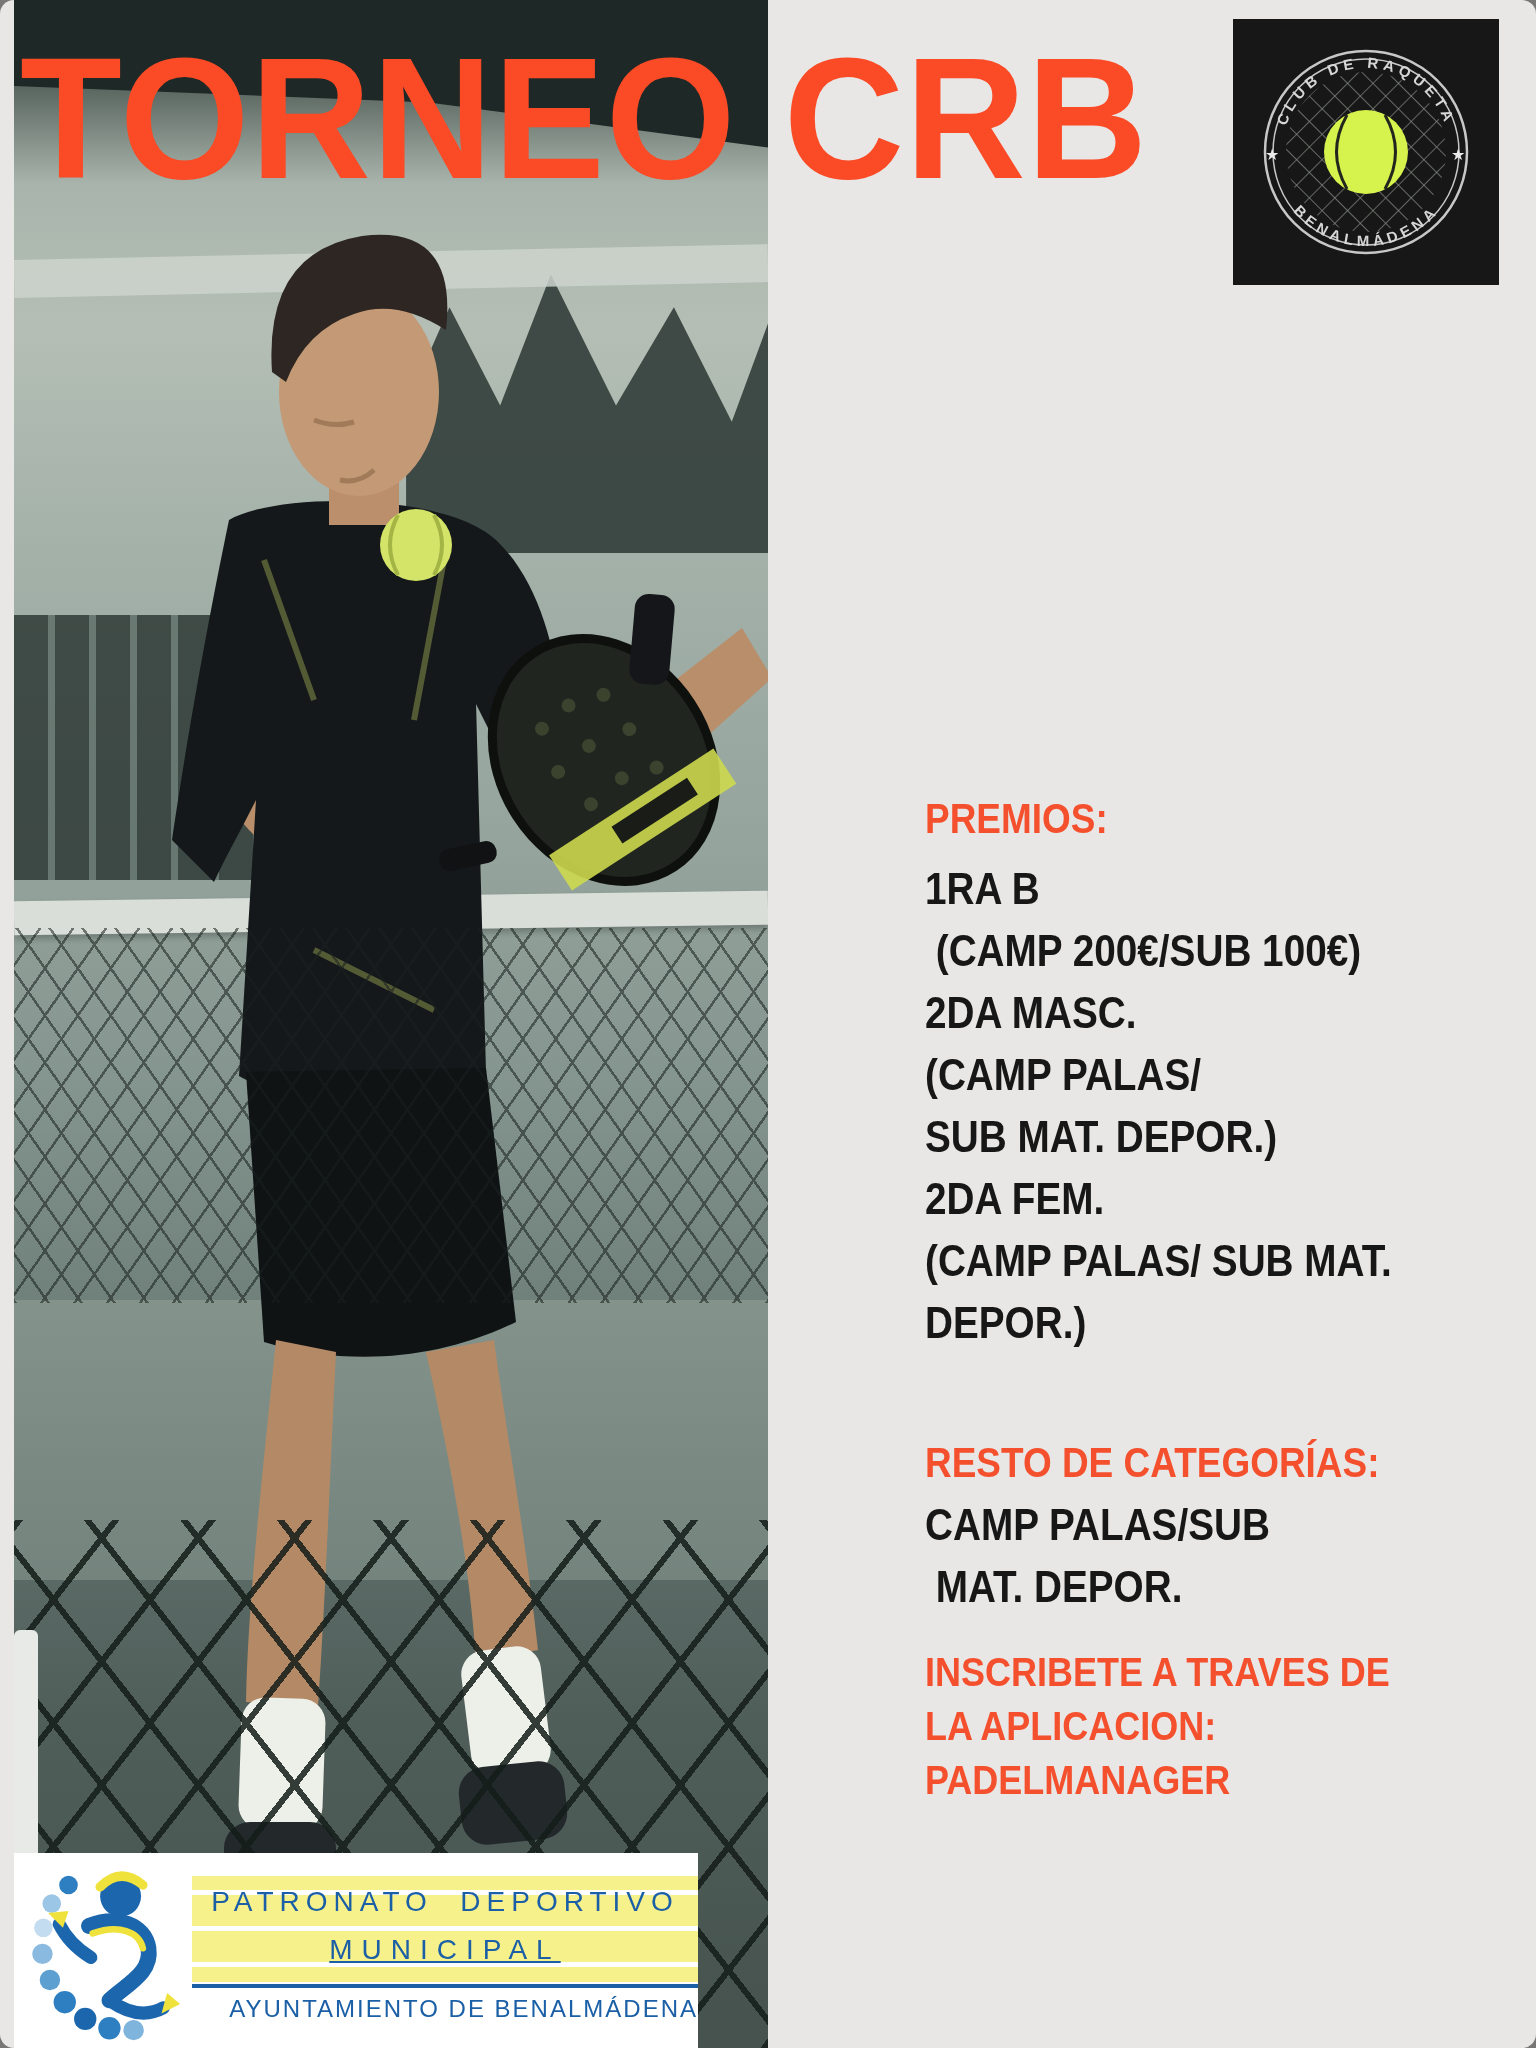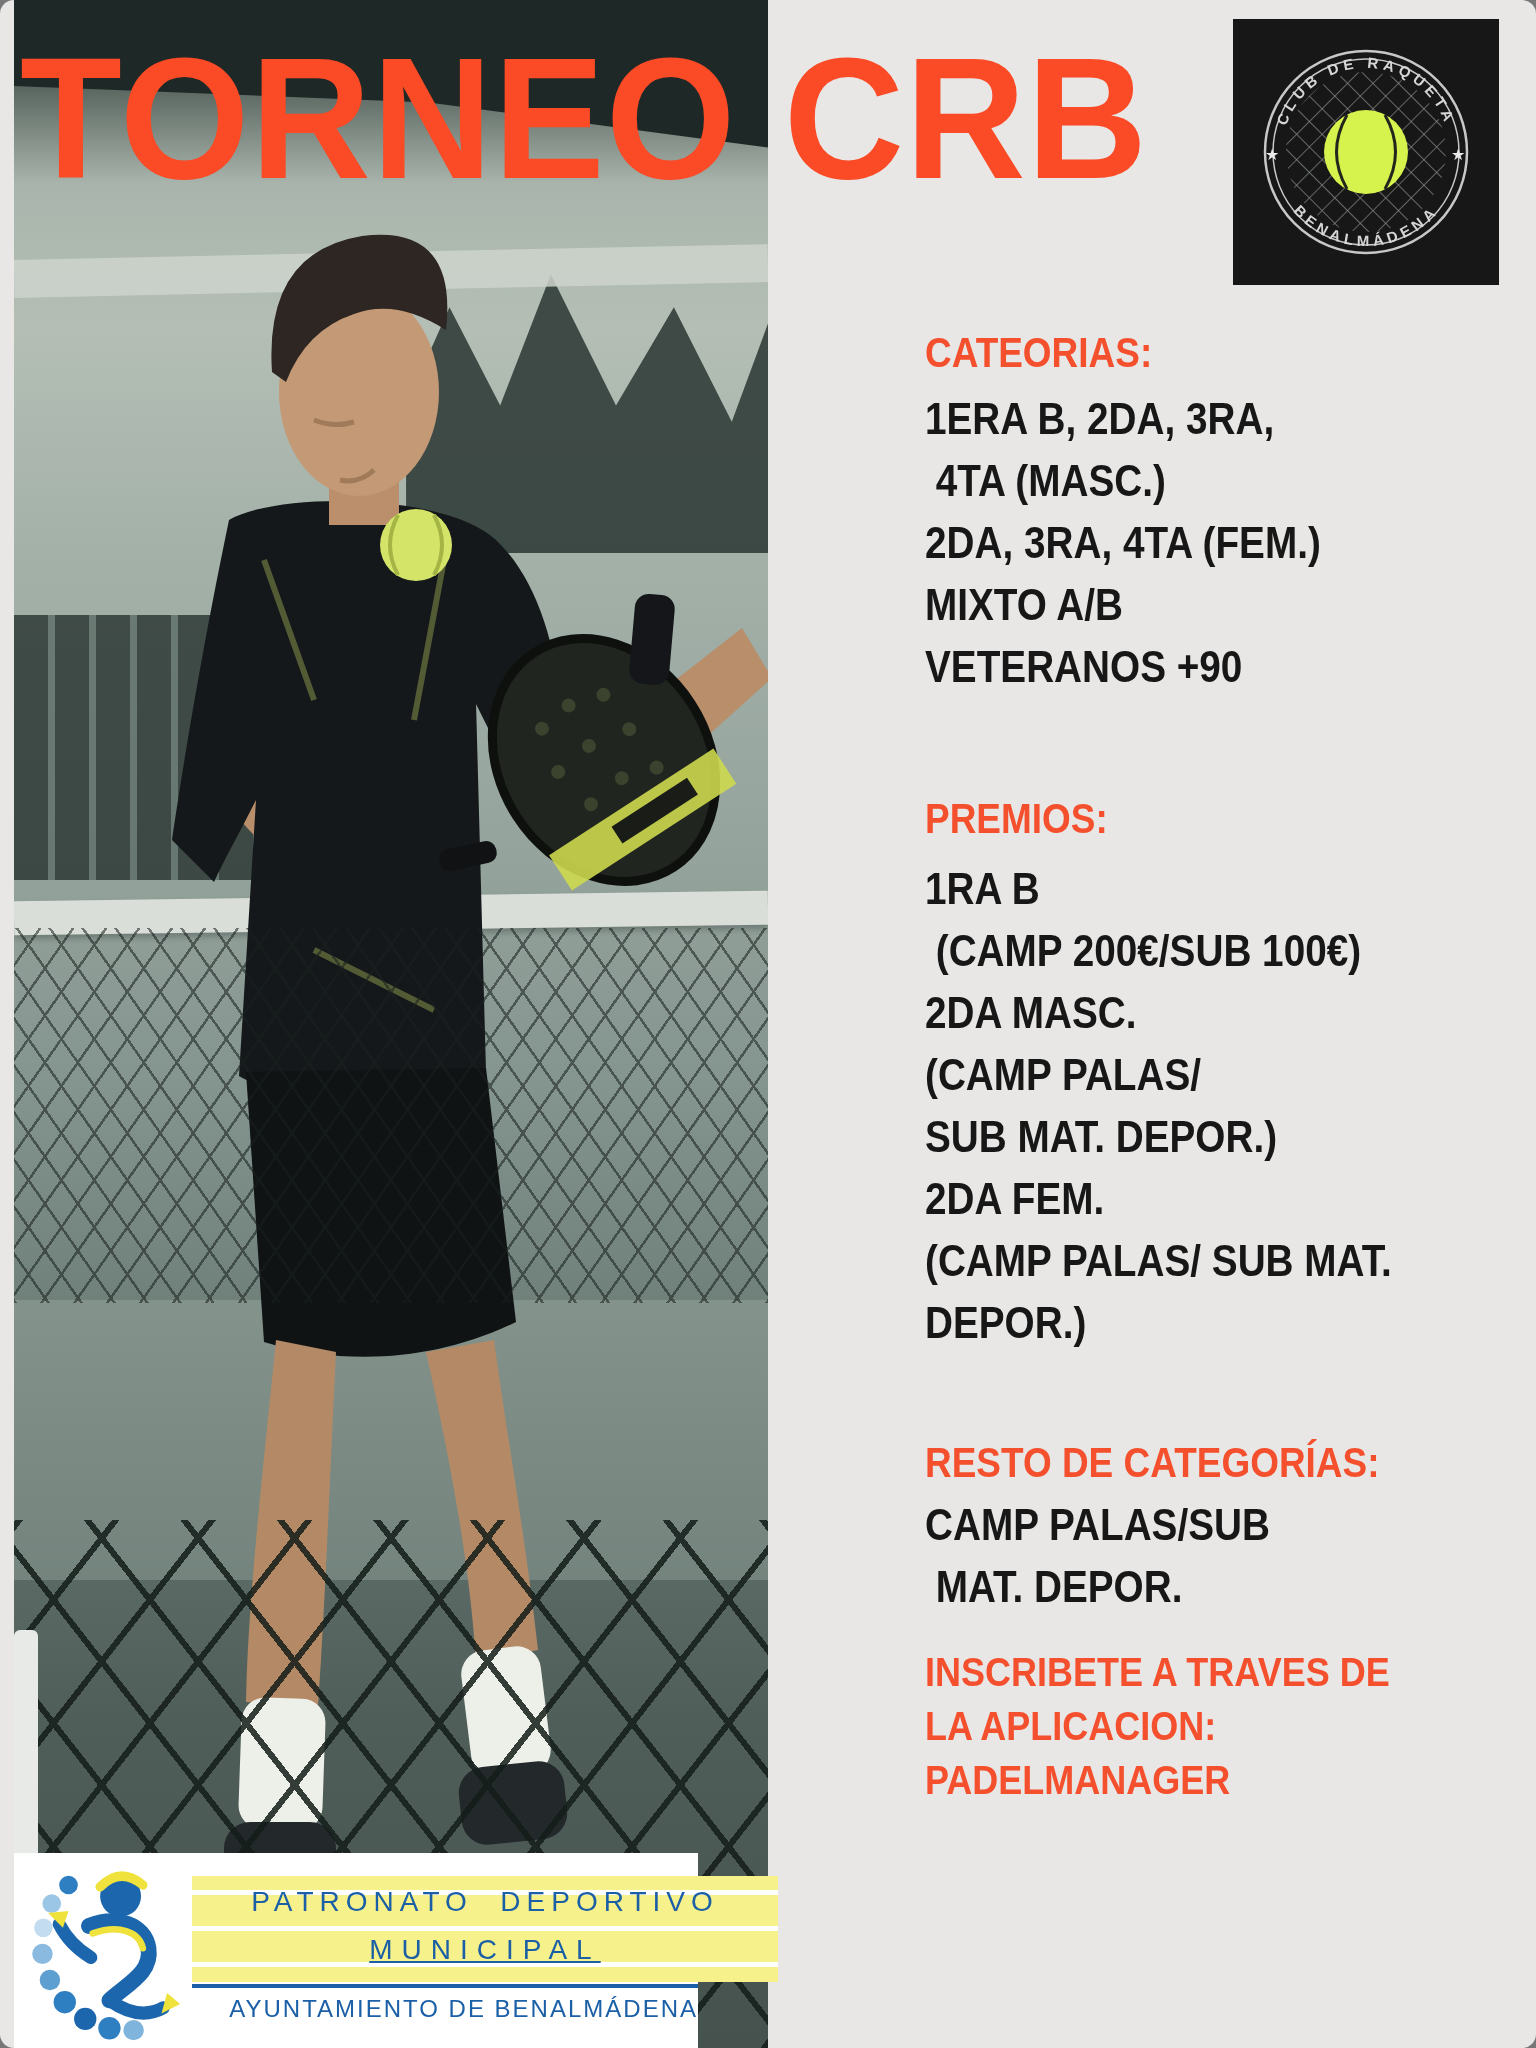--- a/index.html
+++ b/index.html
@@ -41,21 +41,21 @@
   .h-orange{font-weight:700;font-size:42px;color:#f4502e;line-height:62px;white-space:pre;
     transform:scaleX(.88);transform-origin:0 0;}
   .line{font-weight:700;font-size:44px;color:#171717;line-height:62px;white-space:pre;
     transform:scaleX(.88);transform-origin:0 0;}
   .line-o{font-weight:700;font-size:40px;color:#f4502e;line-height:54px;white-space:pre;
     transform:scaleX(.9);transform-origin:0 0;}
   .fecha{position:absolute;left:790px;top:1862px;width:746px;z-index:5;text-align:center;
     font-family:"DejaVu Sans",sans-serif;font-weight:400;font-size:62px;line-height:94px;color:#1a1a1a;white-space:pre;}
   
   .pdm-box{position:absolute;left:14px;top:1853px;width:684px;height:195px;background:#ffffff;z-index:7;}
-  .pdm-banner{position:absolute;left:178px;top:23px;width:586px;height:106px;background:#f7f18b;overflow:hidden;}
+  .pdm-banner{position:absolute;left:178px;top:23px;width:506px;height:106px;background:#f7f18b;overflow:hidden;}
   .pdm-stripe{position:absolute;left:0;width:100%;height:5px;background:#ffffff;}
   .pdm-t1{position:absolute;left:0;top:10px;width:100%;text-align:center;color:#1b5fa6;
     font-size:28px;letter-spacing:6px;white-space:pre;}
   .pdm-t2{position:absolute;left:0;top:58px;width:100%;text-align:center;color:#1b5fa6;
     font-size:28px;letter-spacing:9px;white-space:pre;text-decoration:underline;}
   .pdm-rule{position:absolute;left:178px;top:131px;width:506px;height:4px;background:#1b5fa6;}
   .pdm-t3{position:absolute;left:178px;top:142px;width:506px;text-align:right;color:#1b5fa6;
     font-size:24px;letter-spacing:2px;white-space:pre;}
   .pdm-fig{position:absolute;left:16px;top:6px;width:170px;height:186px;}
 </style>
@@ -155,29 +155,20 @@
         <textPath href="#arcTop" startOffset="50%" text-anchor="middle">CLUB DE RAQUETA</textPath>
       </text>
       <text font-size="15" font-weight="700" letter-spacing="4.5" fill="#d6d6d6" font-family="Liberation Sans,sans-serif">
         <textPath href="#arcBot" startOffset="50%" text-anchor="middle">BENALMÁDENA</textPath>
       </text>
       <text x="32" y="141" font-size="16" fill="#eaeaea">★</text>
       <text x="218" y="141" font-size="16" fill="#eaeaea">★</text>
     </svg>
   </div>
 
-  <div class="col" style="top:322px">
-    <div class="h-orange">CATEORIAS:</div>
-    <div style="height:4px"></div>
-    <div class="line">1ERA B, 2DA, 3RA,</div>
-    <div class="line"> 4TA (MASC.)</div>
-    <div class="line">2DA, 3RA, 4TA (FEM.)</div>
-    <div class="line">MIXTO A/B</div>
-    <div class="line">VETERANOS +90</div>
-  </div>
 
   <div class="col" style="top:788px">
     <div class="h-orange">PREMIOS:</div>
     <div style="height:8px"></div>
     <div class="line">1RA B</div>
     <div class="line"> (CAMP 200€/SUB 100€)</div>
     <div class="line">2DA MASC.</div>
     <div class="line">(CAMP PALAS/</div>
     <div class="line">SUB MAT. DEPOR.)</div>
     <div class="line">2DA FEM.</div>

